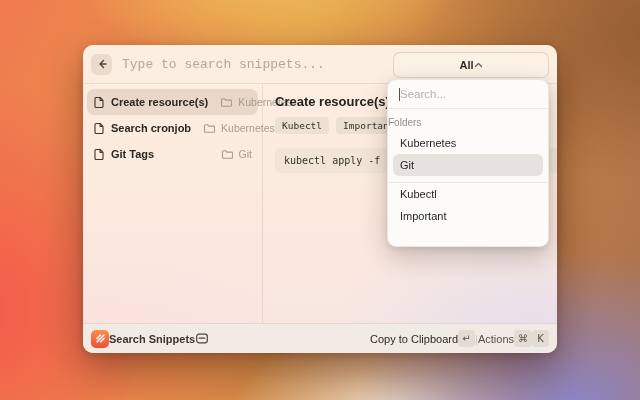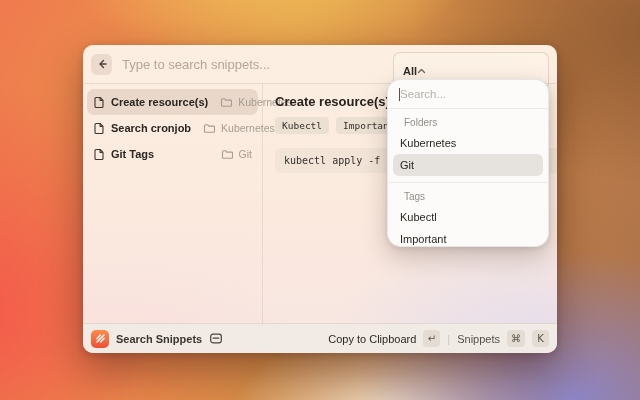--- a/index.html
+++ b/index.html
@@ -27,25 +27,25 @@
   }
 
   
   .topbar{ position:absolute; left:0; top:0; width:100%; height:39px;
     display:flex; align-items:center; padding:0 8px;
     border-bottom:1px solid rgba(90,60,40,.10); }
   .back-btn{ width:21px; height:21px; border:none; border-radius:6px;
     background:#ecdacd; color:#4a443d; display:flex; align-items:center; justify-content:center;
     cursor:pointer; flex:0 0 auto; }
   .search-main{ flex:1; border:none; outline:none; background:transparent;
-    font-size:13px; margin-left:10px; color:#33302b; font-family:Liberation Sans, sans-serif; }
+    font-size:13px; margin-left:10px; color:#33302b; font-family:Liberation Mono, monospace; }
   .search-main::placeholder{ color:#b2a79b; }
   .filter-btn{ position:absolute; right:8px; top:7px; width:156px; height:24px;
     border:1px solid rgba(90,60,40,.16); border-radius:7px; background:rgba(255,252,248,.25);
-    display:flex; align-items:center; justify-content:flex-start; padding:18px 9px;
+    display:flex; align-items:center; justify-content:center; padding:12px 9px;
     font-size:11px; font-weight:bold; color:#2e2a25; cursor:pointer;
     font-family:"Liberation Sans",sans-serif; }
 
   
   .body{ position:absolute; left:0; top:39px; width:100%; height:239px; display:flex; }
   .listpane{ width:180px; padding:5px 4px; border-right:1px solid rgba(90,60,40,.10); }
   .row{ height:26px; display:flex; align-items:center; gap:6px; padding:0 6px;
     border-radius:7px; cursor:pointer; }
   .row.selected{ background:#e9d7ca; }
   .row-label{ font-size:11px; font-weight:bold; color:#2a2621; white-space:nowrap; }
@@ -59,45 +59,45 @@
   .chip{ background:#ece0d3; border-radius:4px; padding:3px 7px;
     font-family:"DejaVu Sans Mono",monospace; font-size:9.5px; color:#36312b; }
   .codeblock{ margin-top:14px; background:#f2e4d7; border-radius:6px;
     padding:7px 9px; font-family:"DejaVu Sans Mono",monospace; font-size:10px;
     color:#36312b; white-space:nowrap; overflow:hidden; width:128%; }
 
   
   .footer{ position:absolute; left:0; bottom:0; width:100%; height:30px;
     border-top:1px solid rgba(90,60,40,.10); border-radius:0 0 10px 10px;
     background:rgba(241,236,229,.92);
-    display:flex; align-items:center; padding:12px 8px; gap:7px; }
+    display:flex; align-items:center; padding:12px 8px; }
   .app-icon{ width:18px; height:18px; border-radius:5px;
     background:linear-gradient(180deg,#fb8d4b 0%, #ee4f35 100%);
     display:flex; align-items:center; justify-content:center; flex:0 0 auto; }
   .app-name{ font-size:11px; color:#3a352f; font-weight:bold; }
   .footer-spacer{ flex:1; }
   .action-label{ font-size:11px; font-weight:normal; color:#2c2823; cursor:pointer; }
   .action-label.secondary{ color:#564f48; }
   .keycap{ min-width:17px; height:17px; padding:0 4px; background:#e4dcd2; border-radius:4px;
     display:flex; align-items:center; justify-content:center;
     font-size:10px; color:#5b544c; font-family:"DejaVu Sans",sans-serif; }
   .footer-divider{ color:#cfc6bc; font-size:11px; }
 
   
   .dropdown{ position:absolute; left:304px; top:34px; width:162px; height:168px;
-    background:#fcfbfa; border:1px solid rgba(0,0,0,.08); border-radius:14px;
+    background:#fcfbfa; border:1px solid rgba(0,0,0,.08); border-radius:9px;
     box-shadow:0 10px 26px rgba(30,20,15,.22), 0 2px 6px rgba(30,20,15,.10);
     overflow:hidden; }
   .d-search-row{ position:relative; height:29px; border-bottom:1px solid #edeae6;
     display:flex; align-items:center; }
   .caret{ position:absolute; left:11px; top:8px; width:1px; height:13px; background:#55504a; }
   .d-search{ width:100%; border:none; outline:none; background:transparent;
     font-size:11.5px; padding-left:12px; color:#33302b; font-family:"Liberation Sans",sans-serif; }
   .d-search::placeholder{ color:#b5b1ab; }
-  .d-section{ font-size:10px; color:#928e88; padding:8px 16px 4px; }
+  .d-section{ font-size:10px; color:#928e88; padding:8px 0 4px; }
   .d-item{ height:22px; margin:0 5px; padding:0 7px; display:flex; align-items:center;
     border-radius:6px; font-size:11px; color:#2a2621; cursor:pointer; }
   .d-item.highlighted{ background:#e6e2de; }
   .d-divider{ height:1px; background:#edeae6; margin-top:6px; }
 </style>
 </head>
 <body>
 
 <div class="desktop">
   <div class="window">
@@ -197,33 +197,32 @@
       <span class="icon">
         <svg width="14" height="13" viewBox="0 0 14 13">
             <rect x="1.7" y="2.2" width="10.6" height="8.6" rx="2.2" fill="none" stroke="#4a443d" stroke-width="1.2"></rect>
             <path d="M4.2 6.2h5.6" stroke="#4a443d" stroke-width="1.2" stroke-linecap="round"></path>
           </svg>
       </span>
       <span class="footer-spacer"></span>
       <span class="action-label">Copy to Clipboard</span>
       <span class="keycap">↵</span>
       <span class="footer-divider">|</span>
-      <span class="action-label secondary">Snippets</span>
+      <span class="action-label secondary">Actions</span>
       <span class="keycap">⌘</span>
       <span class="keycap">K</span>
     </div>
 
     <div class="dropdown">
       <div class="d-search-row">
         <span class="caret"></span>
         <input class="d-search" placeholder="Search..." style="">
       </div>
       <div class="d-section">Folders</div>
       <div class="d-item">Kubernetes</div>
       <div class="d-item highlighted">Git</div>
       <div class="d-divider"></div>
-      <div class="d-section">Tags</div>
       <div class="d-item">Kubectl</div>
       <div class="d-item">Important</div>
     </div>
 
   </div>
 </div>
 
 </body></html>

